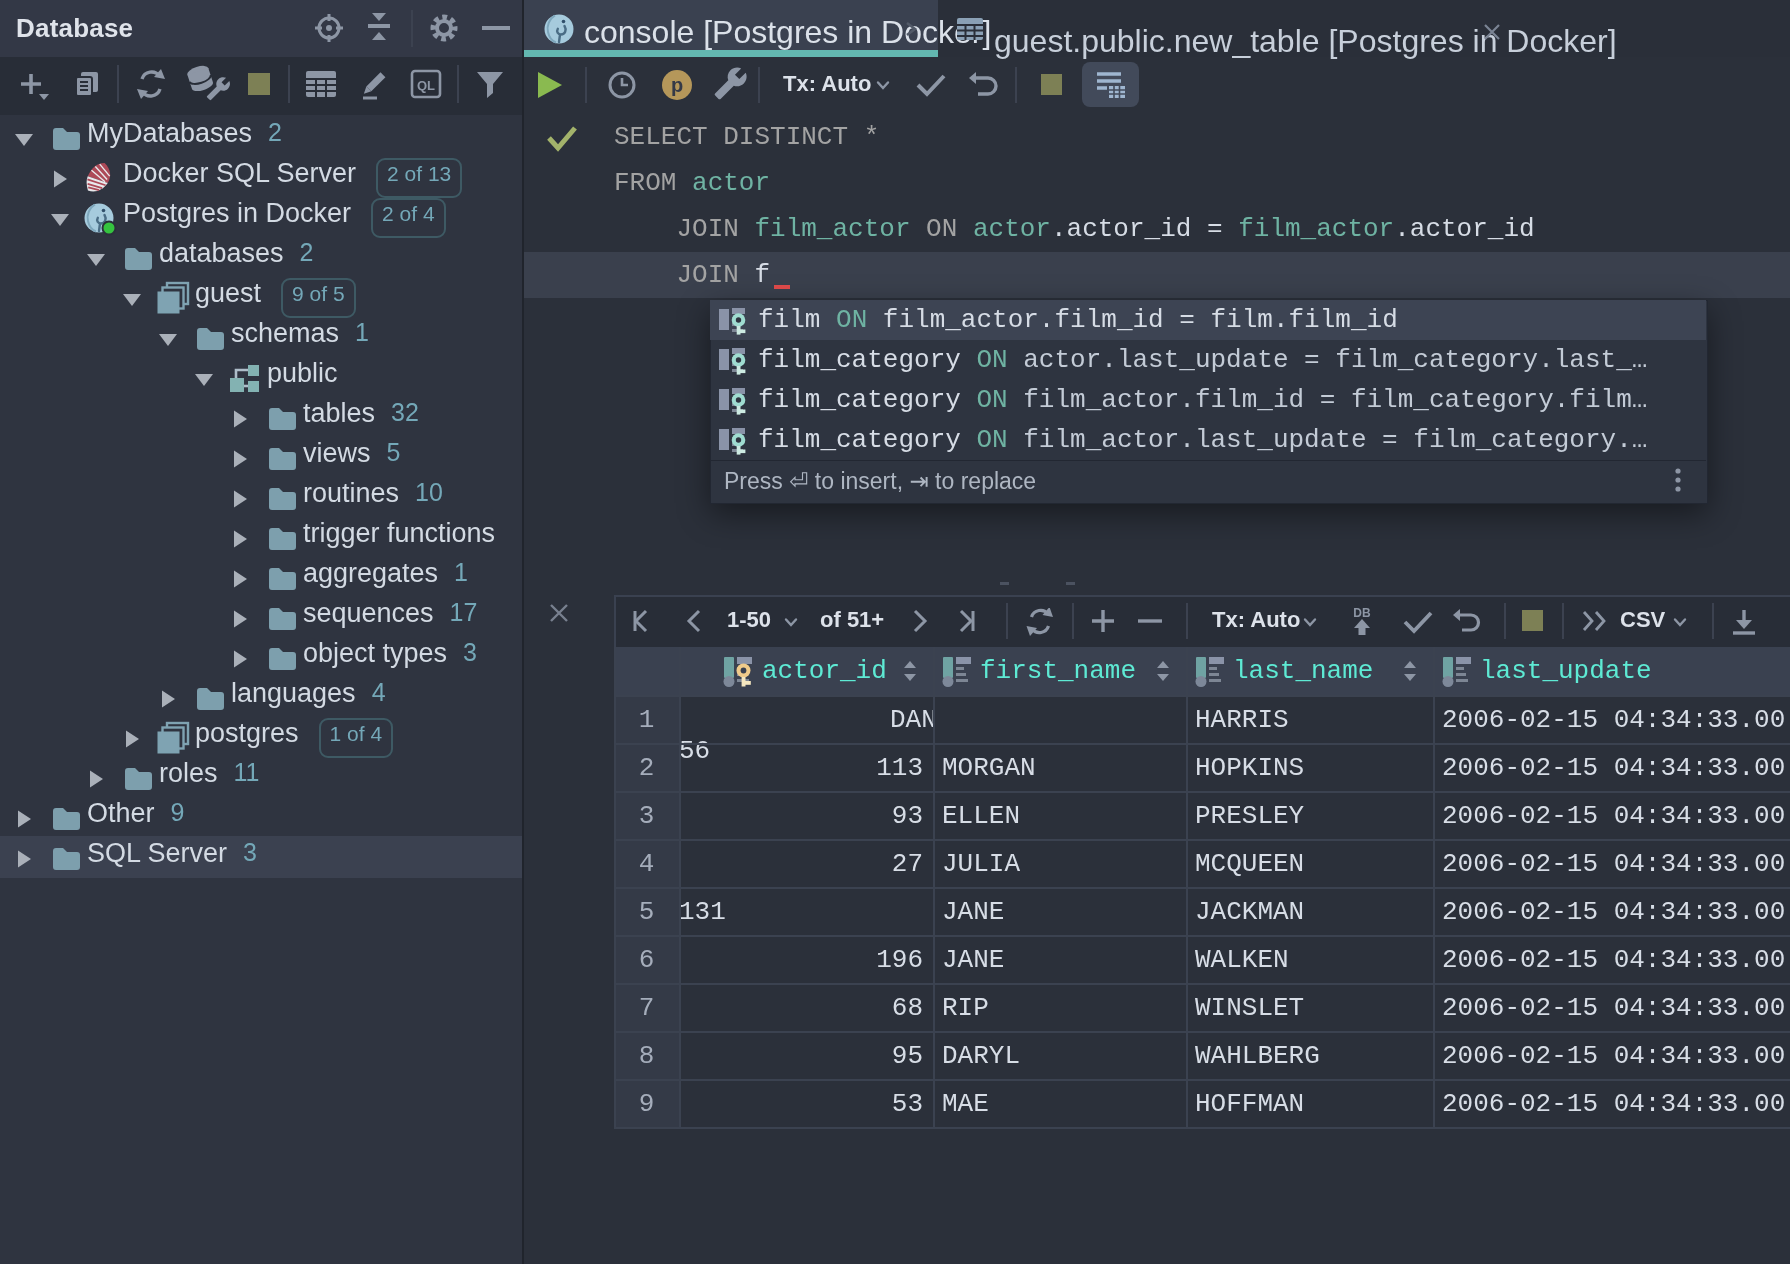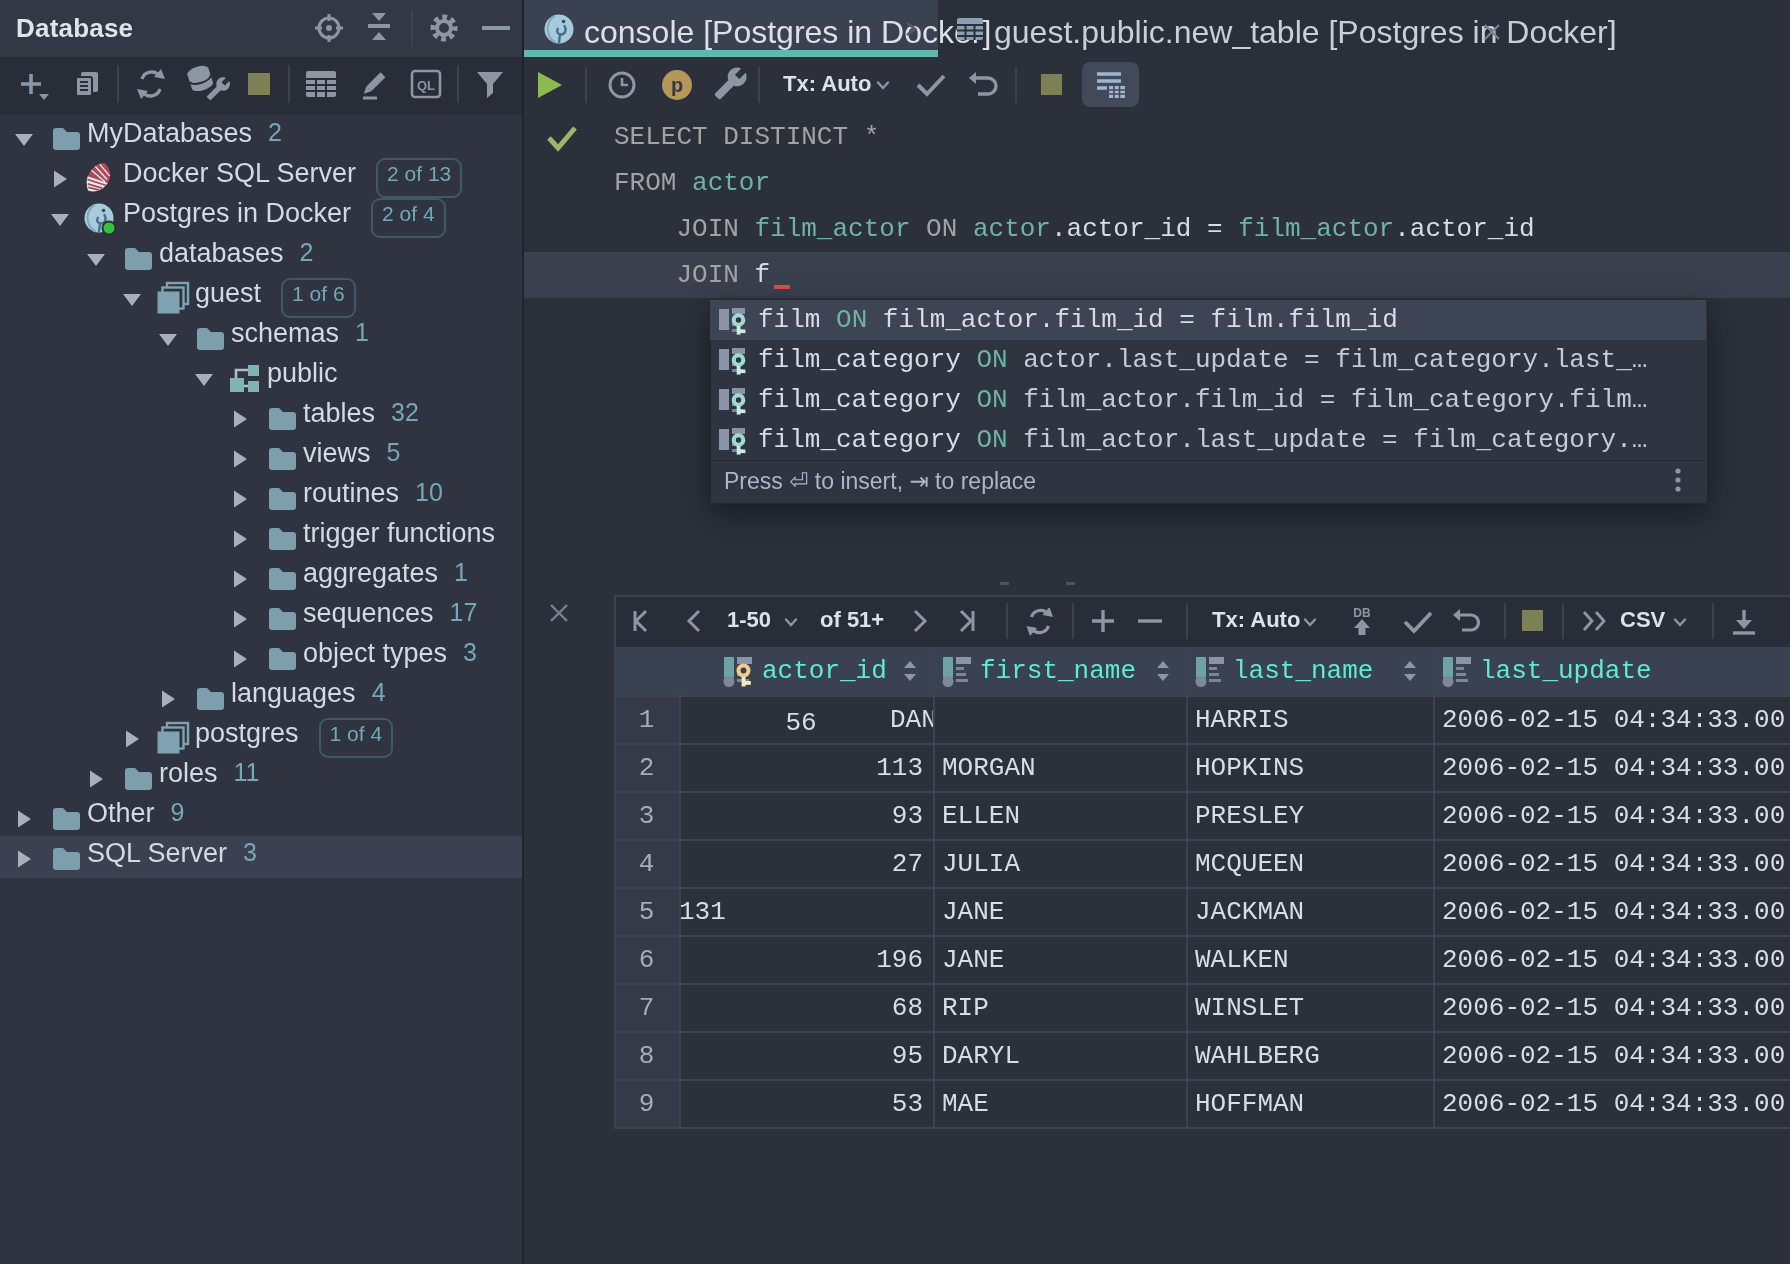--- a/index.html
+++ b/index.html
@@ -125,21 +125,21 @@
   </svg>
 <div class="trow" style="left:159px;top:238px"><span class="tree">databases</span><span class="cnt">2</span></div>
 <svg style="position:absolute;left:122px;top:289px" width="20" height="20" viewBox="0 0 20 20">
     <polygon points="1,5 19,5 10,17" fill="#aab0b9"></polygon>
   </svg>
 <svg style="position:absolute;left:156px;top:281px" width="34" height="34" viewBox="0 0 34 34">
     <rect x="11" y="2" width="21" height="21" fill="none" stroke="#7fa3b2" stroke-width="2.4"></rect>
     <rect x="6.5" y="6.5" width="21" height="21" fill="#2f3440" stroke="#7fa3b2" stroke-width="2.4"></rect>
     <rect x="2" y="11" width="21" height="21" fill="#7fa3b2" stroke="#7fa3b2"></rect>
   </svg>
-<div class="trow" style="left:195px;top:278px"><span class="tree">guest</span><span class="badge">1 of 6</span></div>
+<div class="trow" style="left:195px;top:278px"><span class="tree">guest</span><span class="badge">9 of 5</span></div>
 <svg style="position:absolute;left:158px;top:329px" width="20" height="20" viewBox="0 0 20 20">
     <polygon points="1,5 19,5 10,17" fill="#aab0b9"></polygon>
   </svg>
 <svg style="position:absolute;left:194px;top:323px" width="30" height="30" viewBox="0 0 30 30">
     <path d="M3 8 q0-3 3-3 h7 l4 4 h10 q3 0 3 3 v12 q0 3-3 3 H6 q-3 0-3-3 z" fill="#7d9fad"></path>
   </svg>
 <div class="trow" style="left:231px;top:318px"><span class="tree">schemas</span><span class="cnt">1</span></div>
 <svg style="position:absolute;left:194px;top:369px" width="20" height="20" viewBox="0 0 20 20">
     <polygon points="1,5 19,5 10,17" fill="#aab0b9"></polygon>
   </svg>
@@ -249,21 +249,21 @@
     <circle cx="20.5" cy="8.5" r="1.8" fill="#31506b"></circle>
   </svg>
 <div class="t tab" style="left:584px;top:14px;">console [Postgres in Docker]</div>
 <svg style="position:absolute;left:902px;top:20px" width="18" height="18" viewBox="0 0 18 18">
     <path d="M5 3 L13 9 L5 15" stroke="#525a68" stroke-width="2.6" fill="none"></path>
   </svg>
 <svg style="position:absolute;left:955px;top:14px" width="30" height="30" viewBox="0 0 30 30">
     <rect x="2" y="4" width="26" height="22" rx="2" fill="#8aa0b5"></rect>
     <path d="M2 11 h26 M2 16.5 h26 M2 22 h26 M10.5 11 v15 M19.5 11 v15" stroke="#2a2f39" stroke-width="2"></path>
   </svg>
-<div class="t tab tab2" style="left:994px;top:14px;">guest.public.new_table [Postgres in Docker]</div>
+<div class="t tab tab2" style="left:994px;top:23px;">guest.public.new_table [Postgres in Docker]</div>
 <svg style="position:absolute;left:1482px;top:22px" width="22" height="22" viewBox="0 0 22 22">
     <path d="M3 3 L17 17 M17 3 L3 17" stroke="#7b8494" stroke-width="2.2"></path>
   </svg>
 <svg style="position:absolute;left:534px;top:70px" width="30" height="30" viewBox="0 0 30 30">
     <polygon points="4,2 28,15 4,28" fill="#8aba50"></polygon>
   </svg>
 <div style="position:absolute;left:585px;top:67px;width:2px;height:36px;background:#3c4250"></div>
 <svg style="position:absolute;left:607px;top:70px" width="30" height="30" viewBox="0 0 30 30">
     <circle cx="15" cy="15" r="12" fill="none" stroke="#8d96a5" stroke-width="3"></circle>
     <path d="M15 8 v7 h6" stroke="#8d96a5" stroke-width="2.6" fill="none"></path>
@@ -484,21 +484,21 @@
     <rect x="2" y="2" width="10" height="21" rx="1" fill="#6fa3a3"></rect>
     <circle cx="7" cy="26.5" r="5.5" fill="#7d8899"></circle>
     <rect x="15" y="2" width="15" height="7" fill="#8a93a8"></rect>
     <rect x="15" y="12" width="8" height="3" fill="#7d8694"></rect>
     <rect x="15" y="18" width="10" height="3" fill="#7d8694"></rect>
     <rect x="15" y="24" width="12" height="3" fill="#7d8694"></rect>
   </svg>
 <div class="code gh" style="left:1480px;top:652px">last_update</div>
 <div style="position:absolute;left:614px;top:695px;width:65px;height:434px;background:#343a47"></div>
 <div class="code gc" style="left:614px;top:703px;width:65px;text-align:center;color:#a5adbb">1</div>
-<div class="code gc" style="left:679px;top:706px;width:244px;text-align:center">56</div>
+<div class="code gc" style="left:679px;top:734px;width:244px;text-align:left">56</div>
 <div class="code gc" style="left:890px;top:703px">DAN</div>
 <div class="code gc" style="left:1195px;top:703px">HARRIS</div>
 <div class="code gc" style="left:1442px;top:703px">2006-02-15 04:34:33.00</div>
 <div class="code gc" style="left:614px;top:751px;width:65px;text-align:center;color:#a5adbb">2</div>
 <div class="code gc" style="left:679px;top:751px;width:244px;text-align:right">113</div>
 <div class="code gc" style="left:942px;top:751px">MORGAN</div>
 <div class="code gc" style="left:1195px;top:751px">HOPKINS</div>
 <div class="code gc" style="left:1442px;top:751px">2006-02-15 04:34:33.00</div>
 <div class="code gc" style="left:614px;top:799px;width:65px;text-align:center;color:#a5adbb">3</div>
 <div class="code gc" style="left:679px;top:799px;width:244px;text-align:right">93</div>

